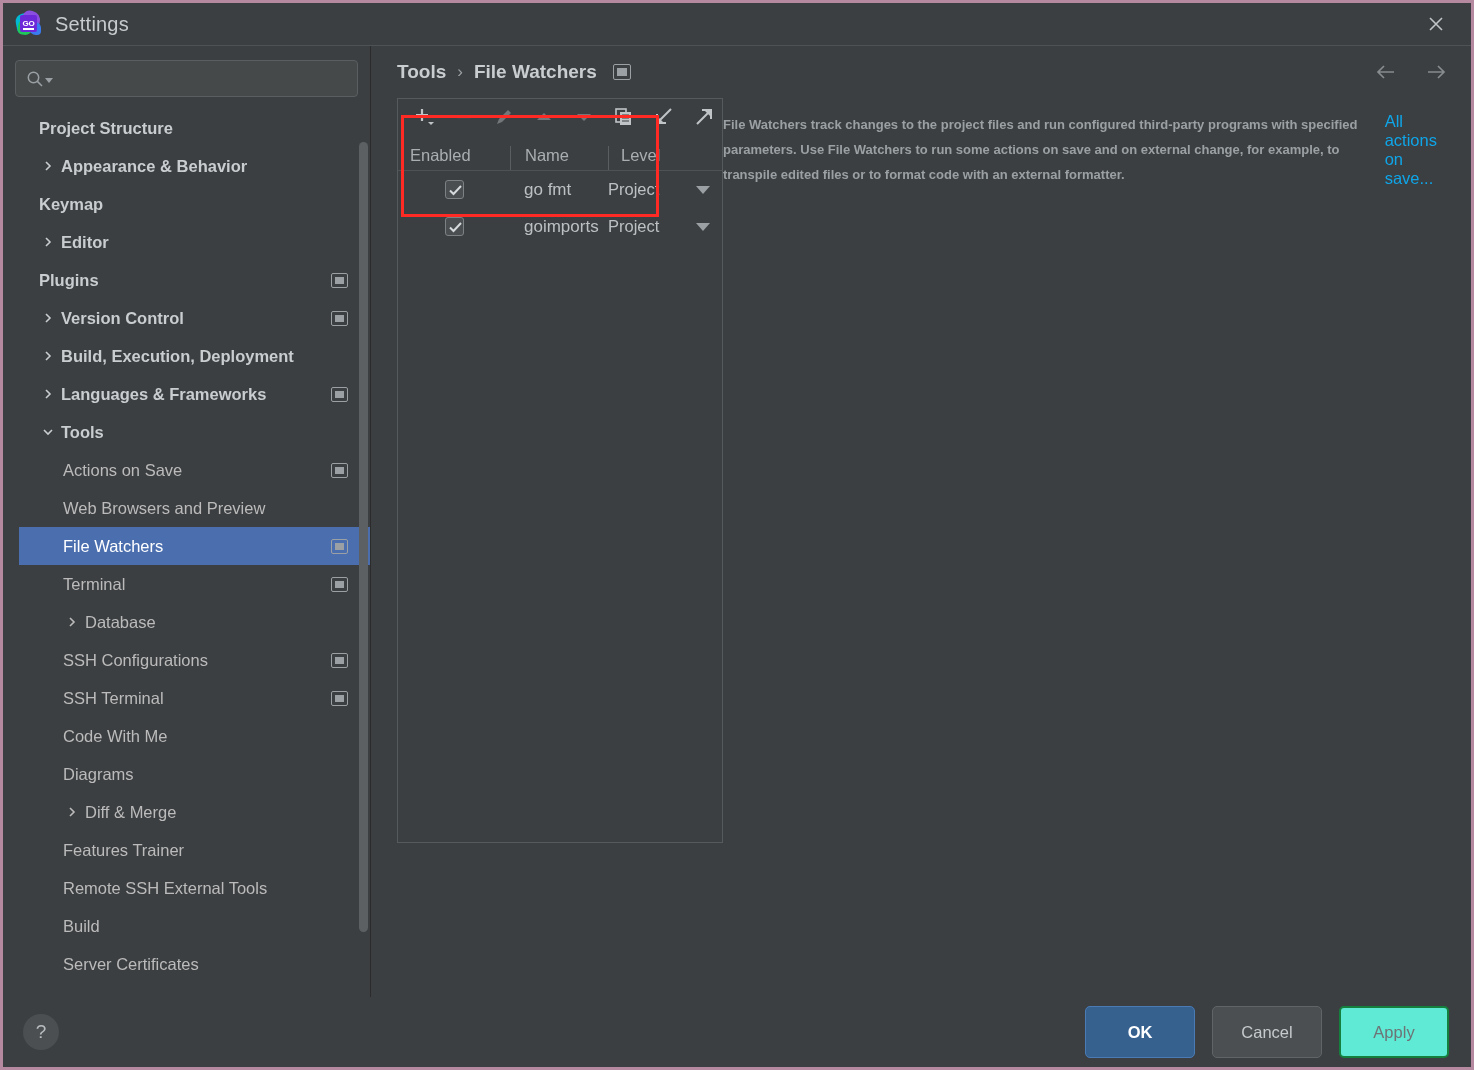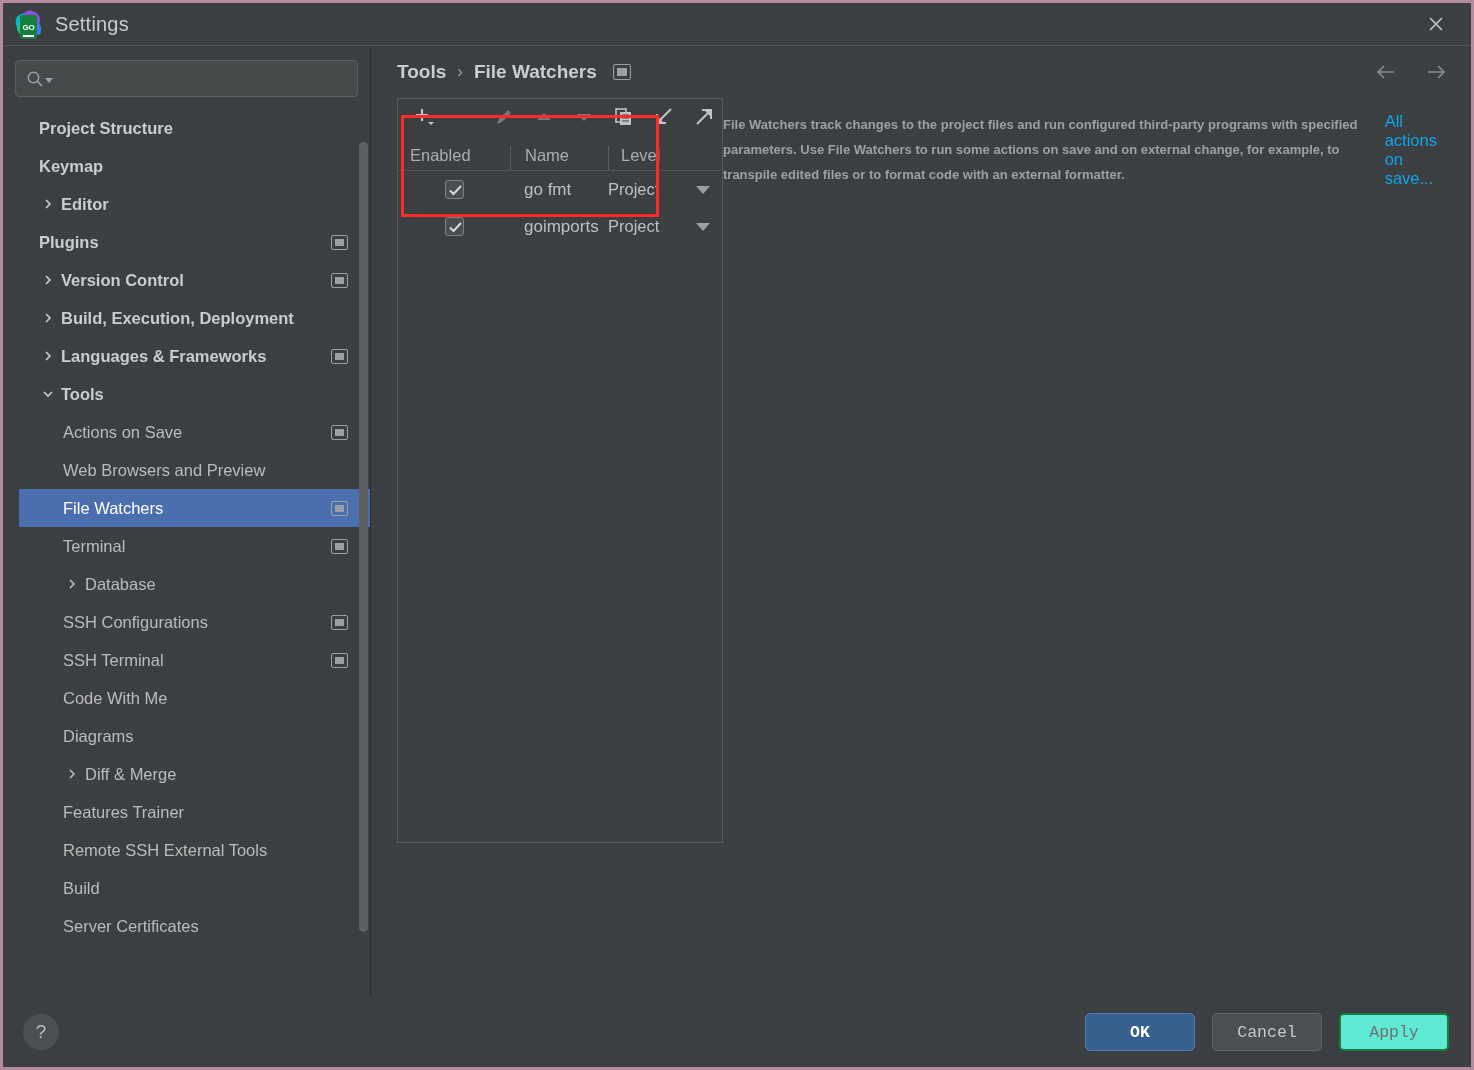--- a/index.html
+++ b/index.html
@@ -26,22 +26,22 @@
   }
   .go-logo { width: 28px; height: 28px; position: relative; flex: 0 0 28px; }
   .go-logo .blob1 { position:absolute; left:1px; top:3px; width:20px; height:20px;
       background:#00b8d4; border-radius:8px 3px 9px 5px; transform:rotate(-12deg); }
   .go-logo .blob2 { position:absolute; left:7px; top:1px; width:18px; height:18px;
       background:#8a4ee0; border-radius:7px 9px 4px 8px; transform:rotate(14deg); }
   .go-logo .blob3 { position:absolute; left:3px; top:10px; width:15px; height:15px;
       background:#1fc85b; border-radius:6px 4px 8px 5px; transform:rotate(8deg); }
   .go-logo .blob4 { position:absolute; left:14px; top:12px; width:12px; height:13px;
       background:#3b7bf0; border-radius:5px 6px 4px 7px; }
-  .go-logo .chip { position:absolute; left:5px; top:5px; width:17px; height:24px;
-      background:#15803d; border-radius:2px; color:#fff; font-size:8px; font-weight:bold;
+  .go-logo .chip { position:absolute; left:5px; top:5px; width:17px; height:17px;
+      background:#6d28d9; border-radius:2px; color:#fff; font-size:8px; font-weight:bold;
       display:flex; align-items:center; justify-content:center; letter-spacing:-0.3px; }
   .go-logo .chip .bar { position:absolute; left:3px; bottom:2px; width:11px; height:2px; background:#fff; }
   .title-text {
     margin-left: 12px; color: #c7cbcd; font-size: 20px; letter-spacing: .2px;
   }
   .close-btn {
     position: absolute; right: 22px; top: 50%; transform: translateY(-50%);
     width: 26px; height: 26px; cursor: pointer;
     display: flex; align-items: center; justify-content: center;
   }
@@ -173,23 +173,23 @@
     height: 70px; flex: 0 0 70px; display: flex; align-items: center;
     padding: 0 22px 0 20px; background: #3c3f41;
   }
   .help-btn {
     width: 36px; height: 36px; border-radius: 50%; background: #4b4f51;
     display: flex; align-items: center; justify-content: center;
     color: #b9bdc0; font-size: 19px; cursor: pointer;
   }
   .btns { margin-left: auto; display: flex; gap: 17px; }
   .btn {
-    height: 38px; min-width: 110px; border-radius: 5px; font-size: 16.5px;
+    height: 52px; min-width: 110px; border-radius: 5px; font-size: 16.5px;
     display: flex; align-items: center; justify-content: center; cursor: pointer;
-    font-family: Liberation Mono, monospace;
+    font-family: Liberation Sans, sans-serif;
   }
   .btn.primary { background: #36618f; border: 1px solid #4b7bb5; color: #ffffff; font-weight: bold; }
   .btn.normal { background: #4b4f51; border: 1px solid #5f6466; color: #c6cacc; }
   .btn.disabled { background: #5eead4; border: 2px solid #15803d; color: #6e7376; cursor: default; }
 </style>
 </head>
 <body>
 
 <div class="window">
 
@@ -221,20 +221,28 @@
             </svg>
           </span>
           <span class="search-tri"></span>
           <input class="search-input" type="text" placeholder="" style="">
         </div>
       </div>
       <div class="tree" id="tree">
           <div class="tree-item lvl0">
             <span class="label">Project Structure</span>
           </div>
+          <div class="tree-item lvl0 haschev">
+            <span class="chev">
+              <svg width="12" height="12" viewBox="0 0 12 12">
+                <path d="M4 2 L8 6 L4 10" stroke="currentColor" stroke-width="1.6" fill="none"></path>
+              </svg>
+            </span>
+            <span class="label">Appearance &amp; Behavior</span>
+          </div>
           <div class="tree-item lvl0">
             <span class="label">Keymap</span>
           </div>
           <div class="tree-item lvl0 haschev">
             <span class="chev">
               <svg width="12" height="12" viewBox="0 0 12 12">
                 <path d="M4 2 L8 6 L4 10" stroke="currentColor" stroke-width="1.6" fill="none"></path>
               </svg>
             </span>
             <span class="label">Editor</span>

